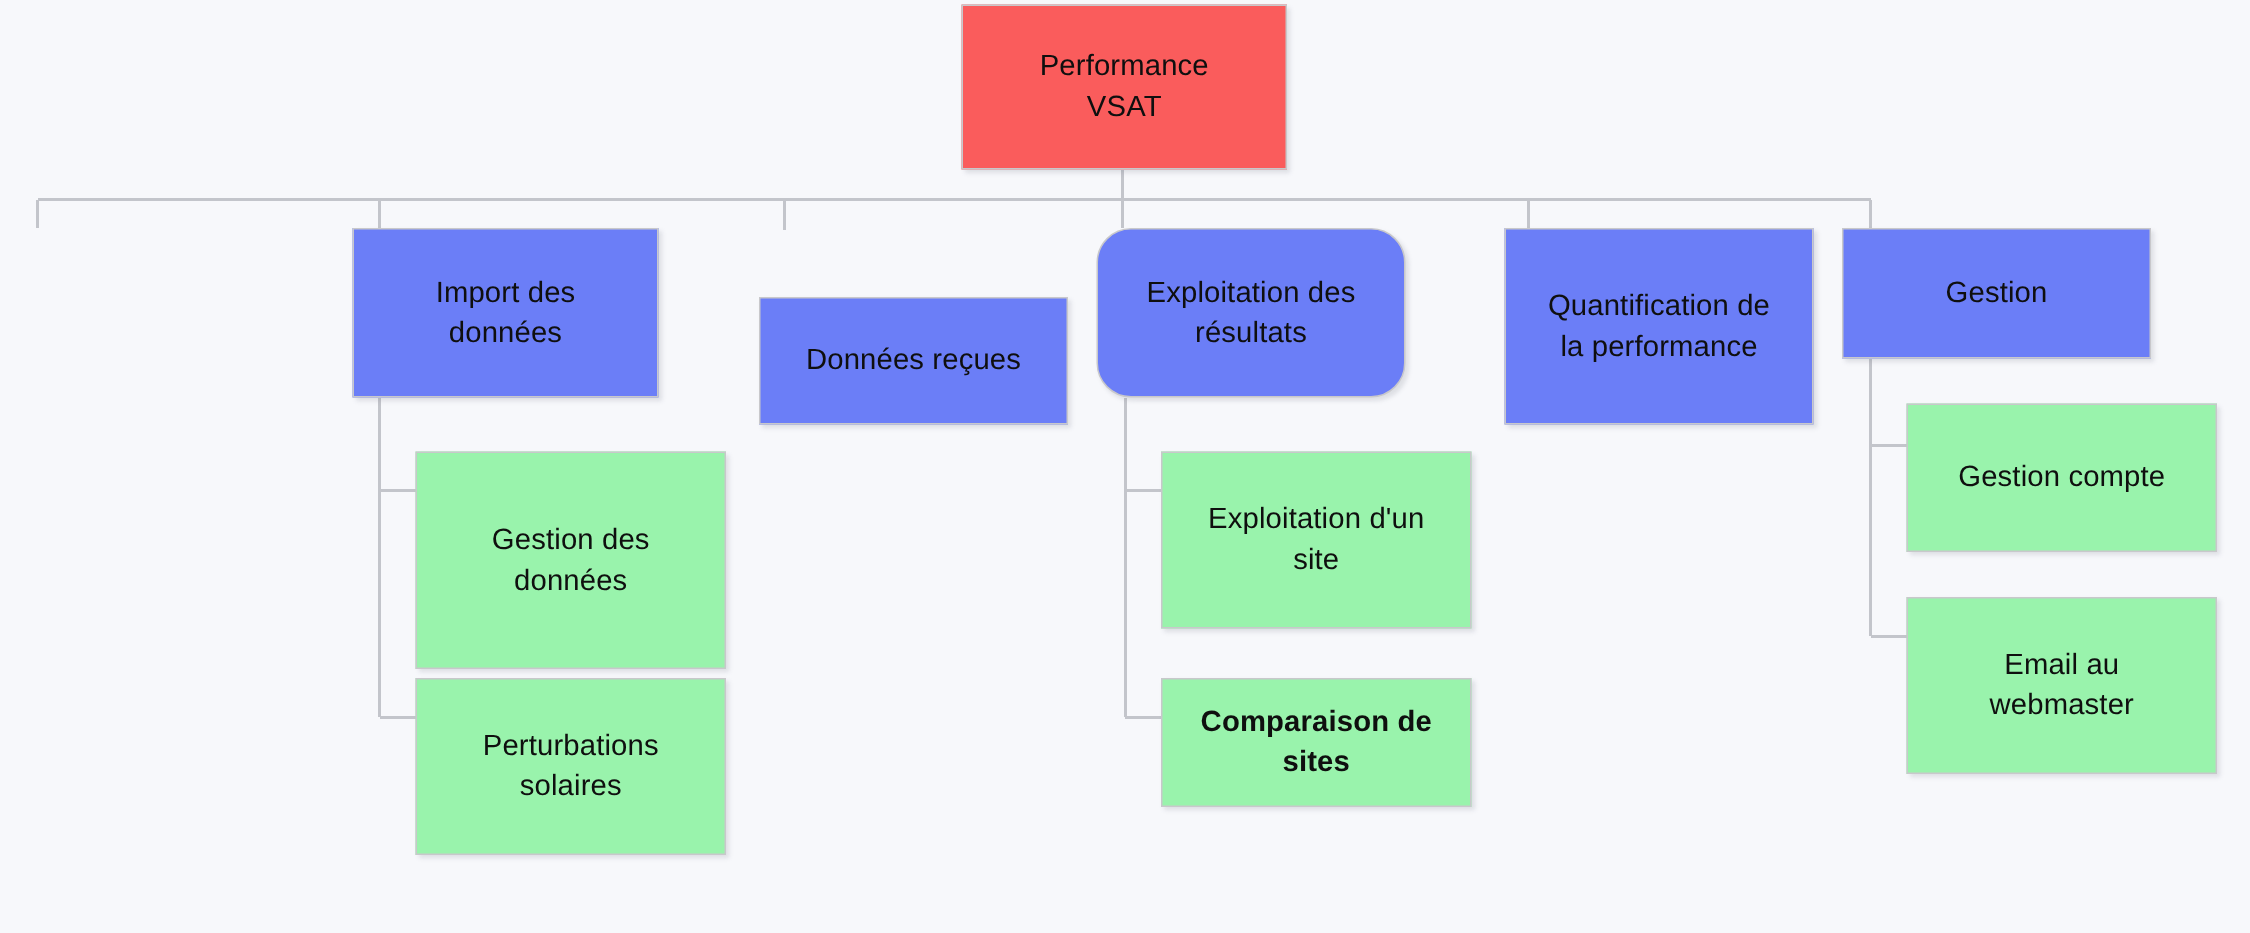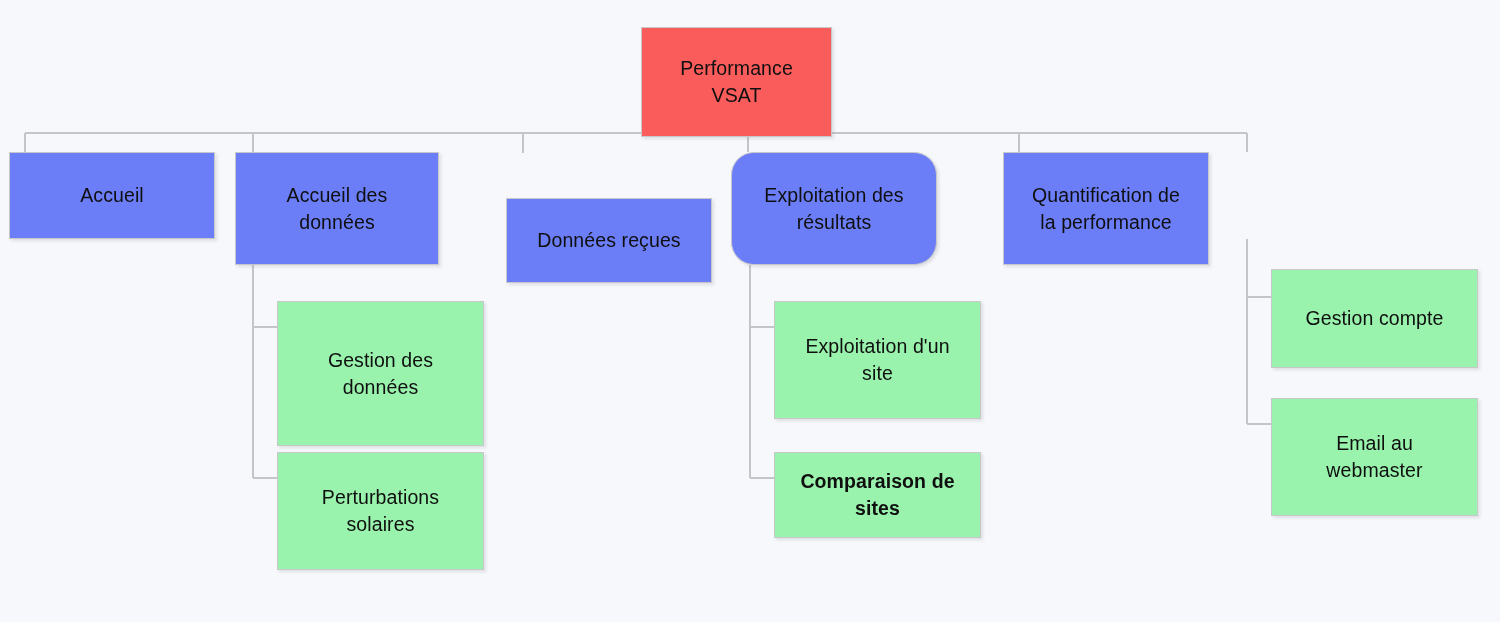--- a/index.html
+++ b/index.html
@@ -71,36 +71,36 @@
       <path d="M750,265 L750,478"></path>
       <path d="M750,327 L774,327"></path>
       <path d="M750,478 L774,478"></path>
 
       <path d="M1247,239 L1247,424"></path>
       <path d="M1247,297 L1271,297"></path>
       <path d="M1247,424 L1271,424"></path>
     </g>
   </svg>
 
-  <div class="node root" style="left:641px; top:3px; width:191px; height:110px;margin-top:24px;">Performance
+  <div class="node root" style="left:641px; top:3px; width:217px; height:110px;">Performance
 VSAT</div>
 
-  <div class="node level1" style="left:9px; top:152px; width:206px; height:87px;">Accueil</div>
 
-  <div class="node level1" style="left:235px; top:152px; width:204px; height:113px;">Accueil des
+  <div class="node level1" style="left:235px; top:152px; width:204px; height:113px;">Import des
 données</div>
 
   <div class="node level1" style="left:506px; top:153px; width:206px; height:85px;margin-top:45px;">Données reçues</div>
 
   <div class="node level1" style="left:731px; top:152px; width:206px; height:113px;border-radius:23px;">Exploitation des
 résultats</div>
 
-  <div class="node level1" style="left:1003px; top:152px; width:206px; height:113px;">Quantification de
+  <div class="node level1" style="left:1003px; top:152px; width:206px; height:131px;">Quantification de
 la performance</div>
 
+  <div class="node level1" style="left:1228px; top:152px; width:206px; height:87px;">Gestion</div>
 
   <div class="node level2" style="left:277px; top:301px; width:207px; height:145px;">Gestion des
 données</div>
 
   <div class="node level2" style="left:774px; top:301px; width:207px; height:118px;">Exploitation d'un
 site</div>
 
   <div class="node level2" style="left:277px; top:452px; width:207px; height:118px;">Perturbations
 solaires</div>
 

